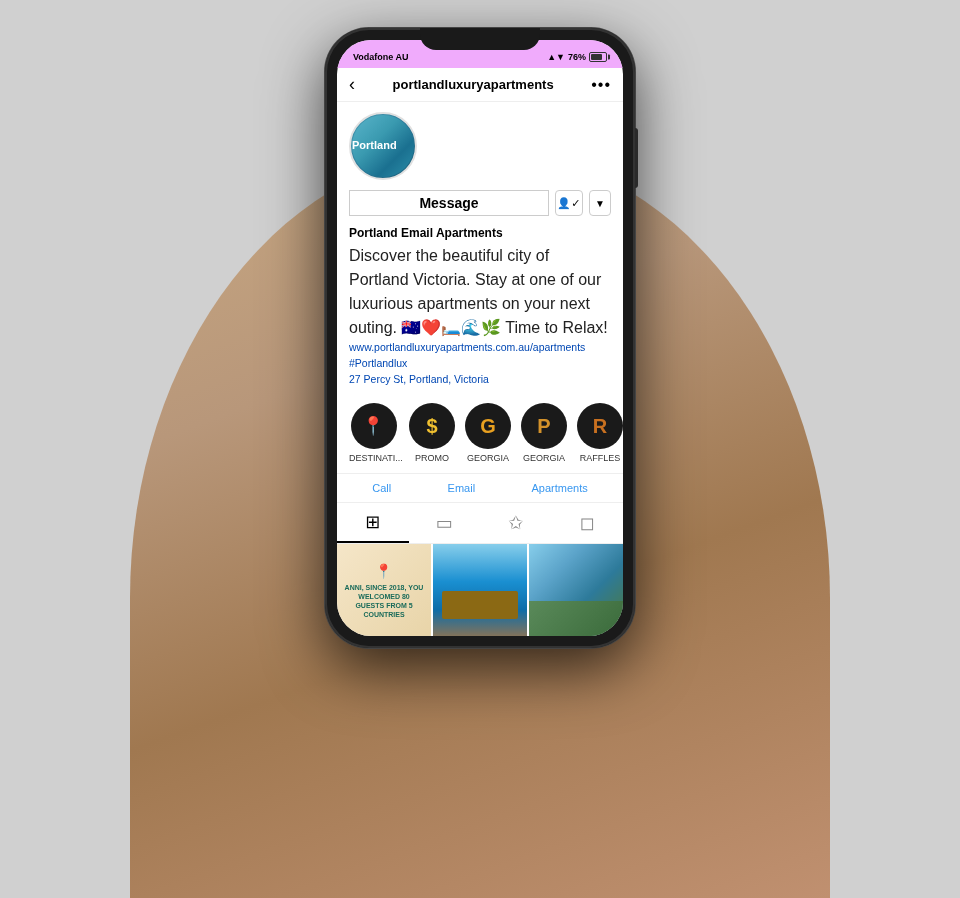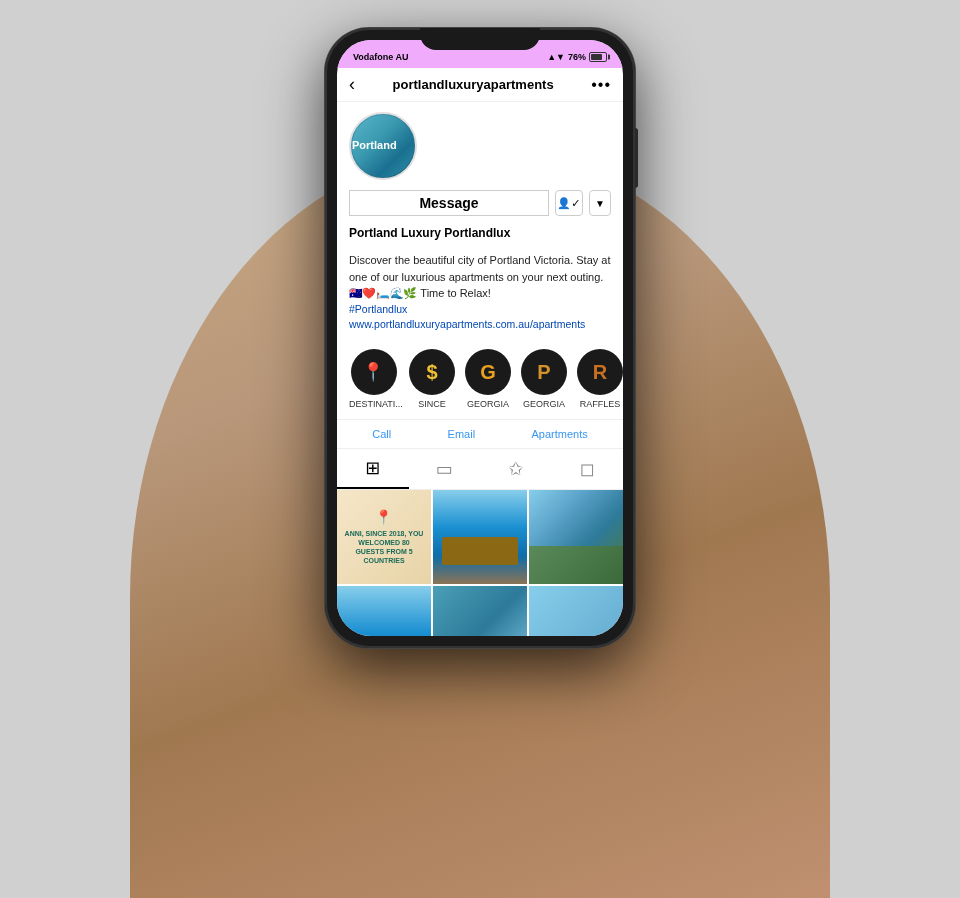--- a/index.html
+++ b/index.html
@@ -248,21 +248,21 @@
       align-items: center;
       justify-content: center;
       font-size: 10px;
       cursor: pointer;
     }
 
     
     .bio-section { font-size: 11px; line-height: 1.5; }
     .bio-name { font-weight: 700; font-size: 12px; }
     .bio-category { color: #888; font-size: 11px; }
-    .bio-text { font-size: 11px; color: #222; margin-top: 10px; }
+    .bio-text { font-size: 16px; color: #222; margin-top: 2px; }
     .bio-link { color: #0047b3; font-size: 10.5px; }
     .bio-location { color: #0047b3; font-size: 10.5px; }
     .bio-followers { font-size: 10px; color: #666; margin-top: 2px; }
 
     
     .highlights {
       display: flex;
       gap: 10px;
       padding: 10px 12px;
       overflow-x: auto;
@@ -430,35 +430,36 @@
 
         <div class="action-buttons">
           <div class="btn-message">Message</div>
           <div class="btn-follow-icon">
             <span>👤✓</span>
           </div>
           <div class="btn-dropdown">▼</div>
         </div>
 
         <div class="bio-section">
-          <div class="bio-name">Portland Luxury Portlandlux</div>
+          <div class="bio-name">Portland Email Apartments</div>
           <div class="bio-text">Discover the beautiful city of Portland Victoria. Stay at one of our luxurious apartments on your next outing. 🇦🇺❤️🛏️🌊🌿 Time to Relax!</div>
+          <div class="bio-link">www.portlandluxuryapartments.com.au/apartments</div>
           <div class="bio-link">#Portlandlux</div>
-          <div class="bio-link">www.portlandluxuryapartments.com.au/apartments</div>
+          <div class="bio-location">27 Percy St, Portland, Victoria</div>
         </div>
       </div>
 
       <div class="highlights">
         <div class="highlight-item">
           <div class="highlight-circle">📍</div>
           <span class="highlight-label">DESTINATI...</span>
         </div>
         <div class="highlight-item">
           <div class="highlight-circle" style="color:#f0c030; font-size:20px;">$</div>
-          <span class="highlight-label">SINCE</span>
+          <span class="highlight-label">PROMO</span>
         </div>
         <div class="highlight-item">
           <div class="highlight-circle" style="color:#e8a020; font-size:20px;">G</div>
           <span class="highlight-label">GEORGIA</span>
         </div>
         <div class="highlight-item">
           <div class="highlight-circle" style="color:#d4922a; font-size:20px;">P</div>
           <span class="highlight-label">GEORGIA</span>
         </div>
         <div class="highlight-item">

